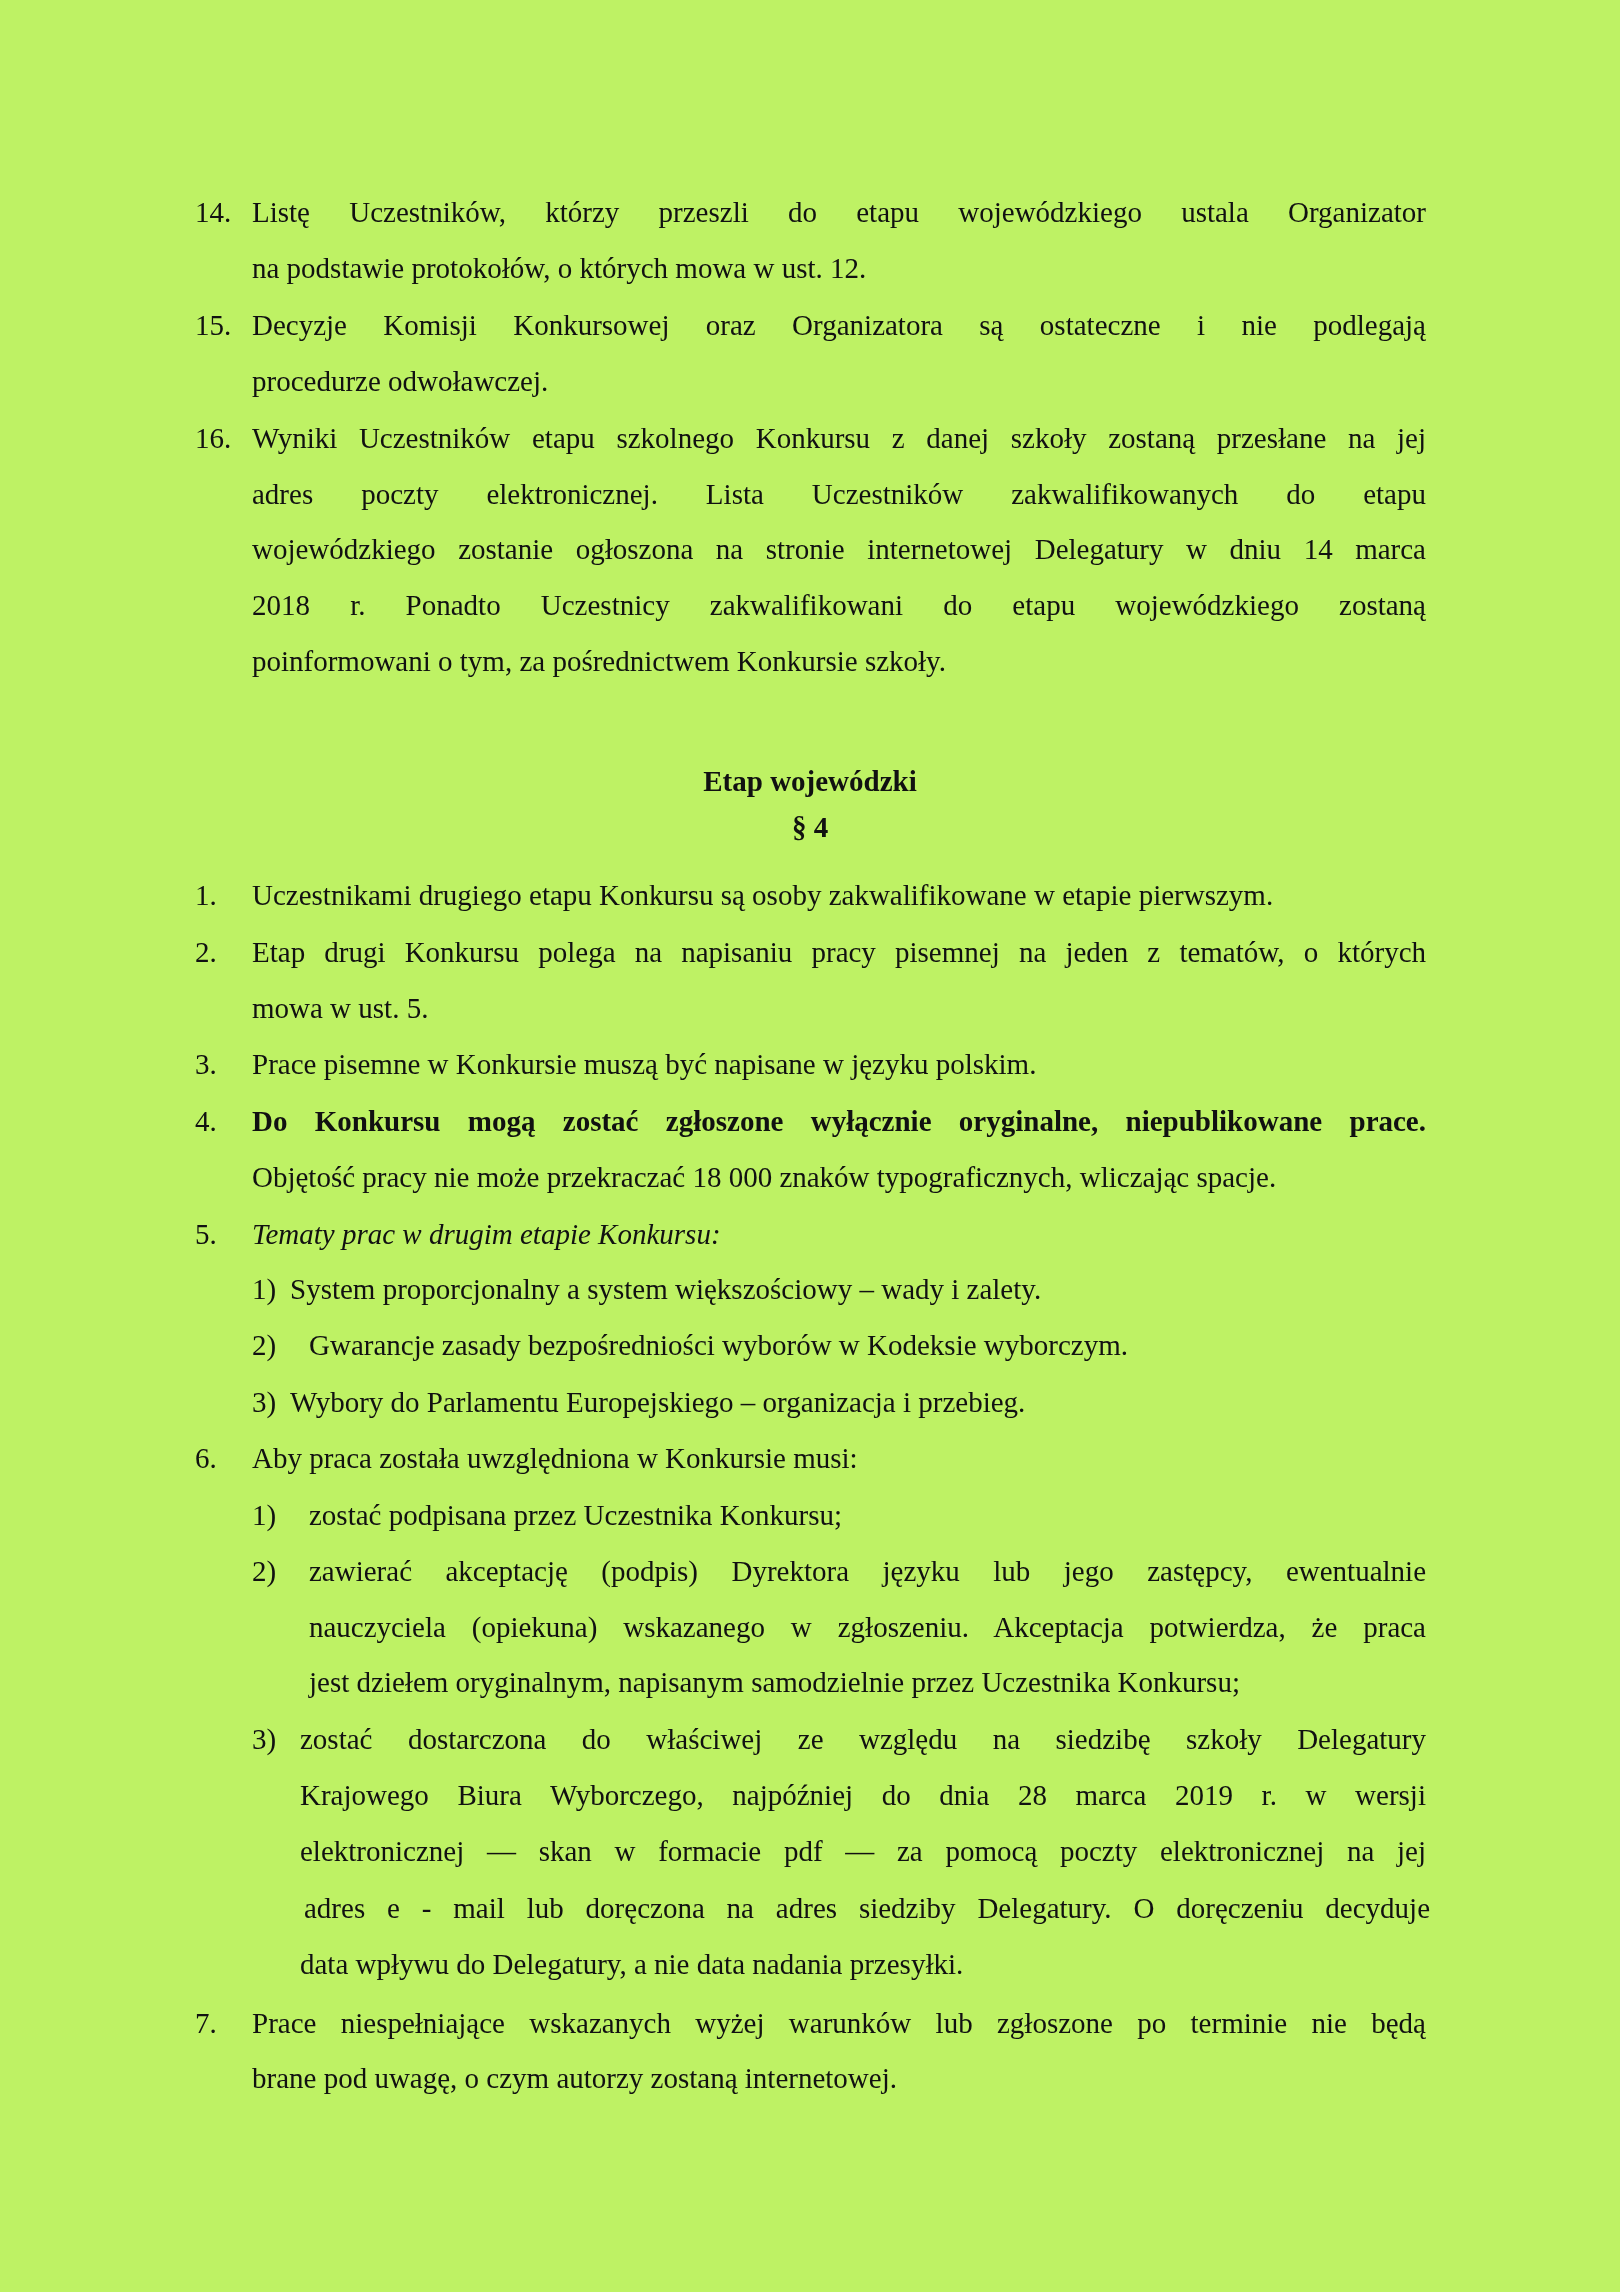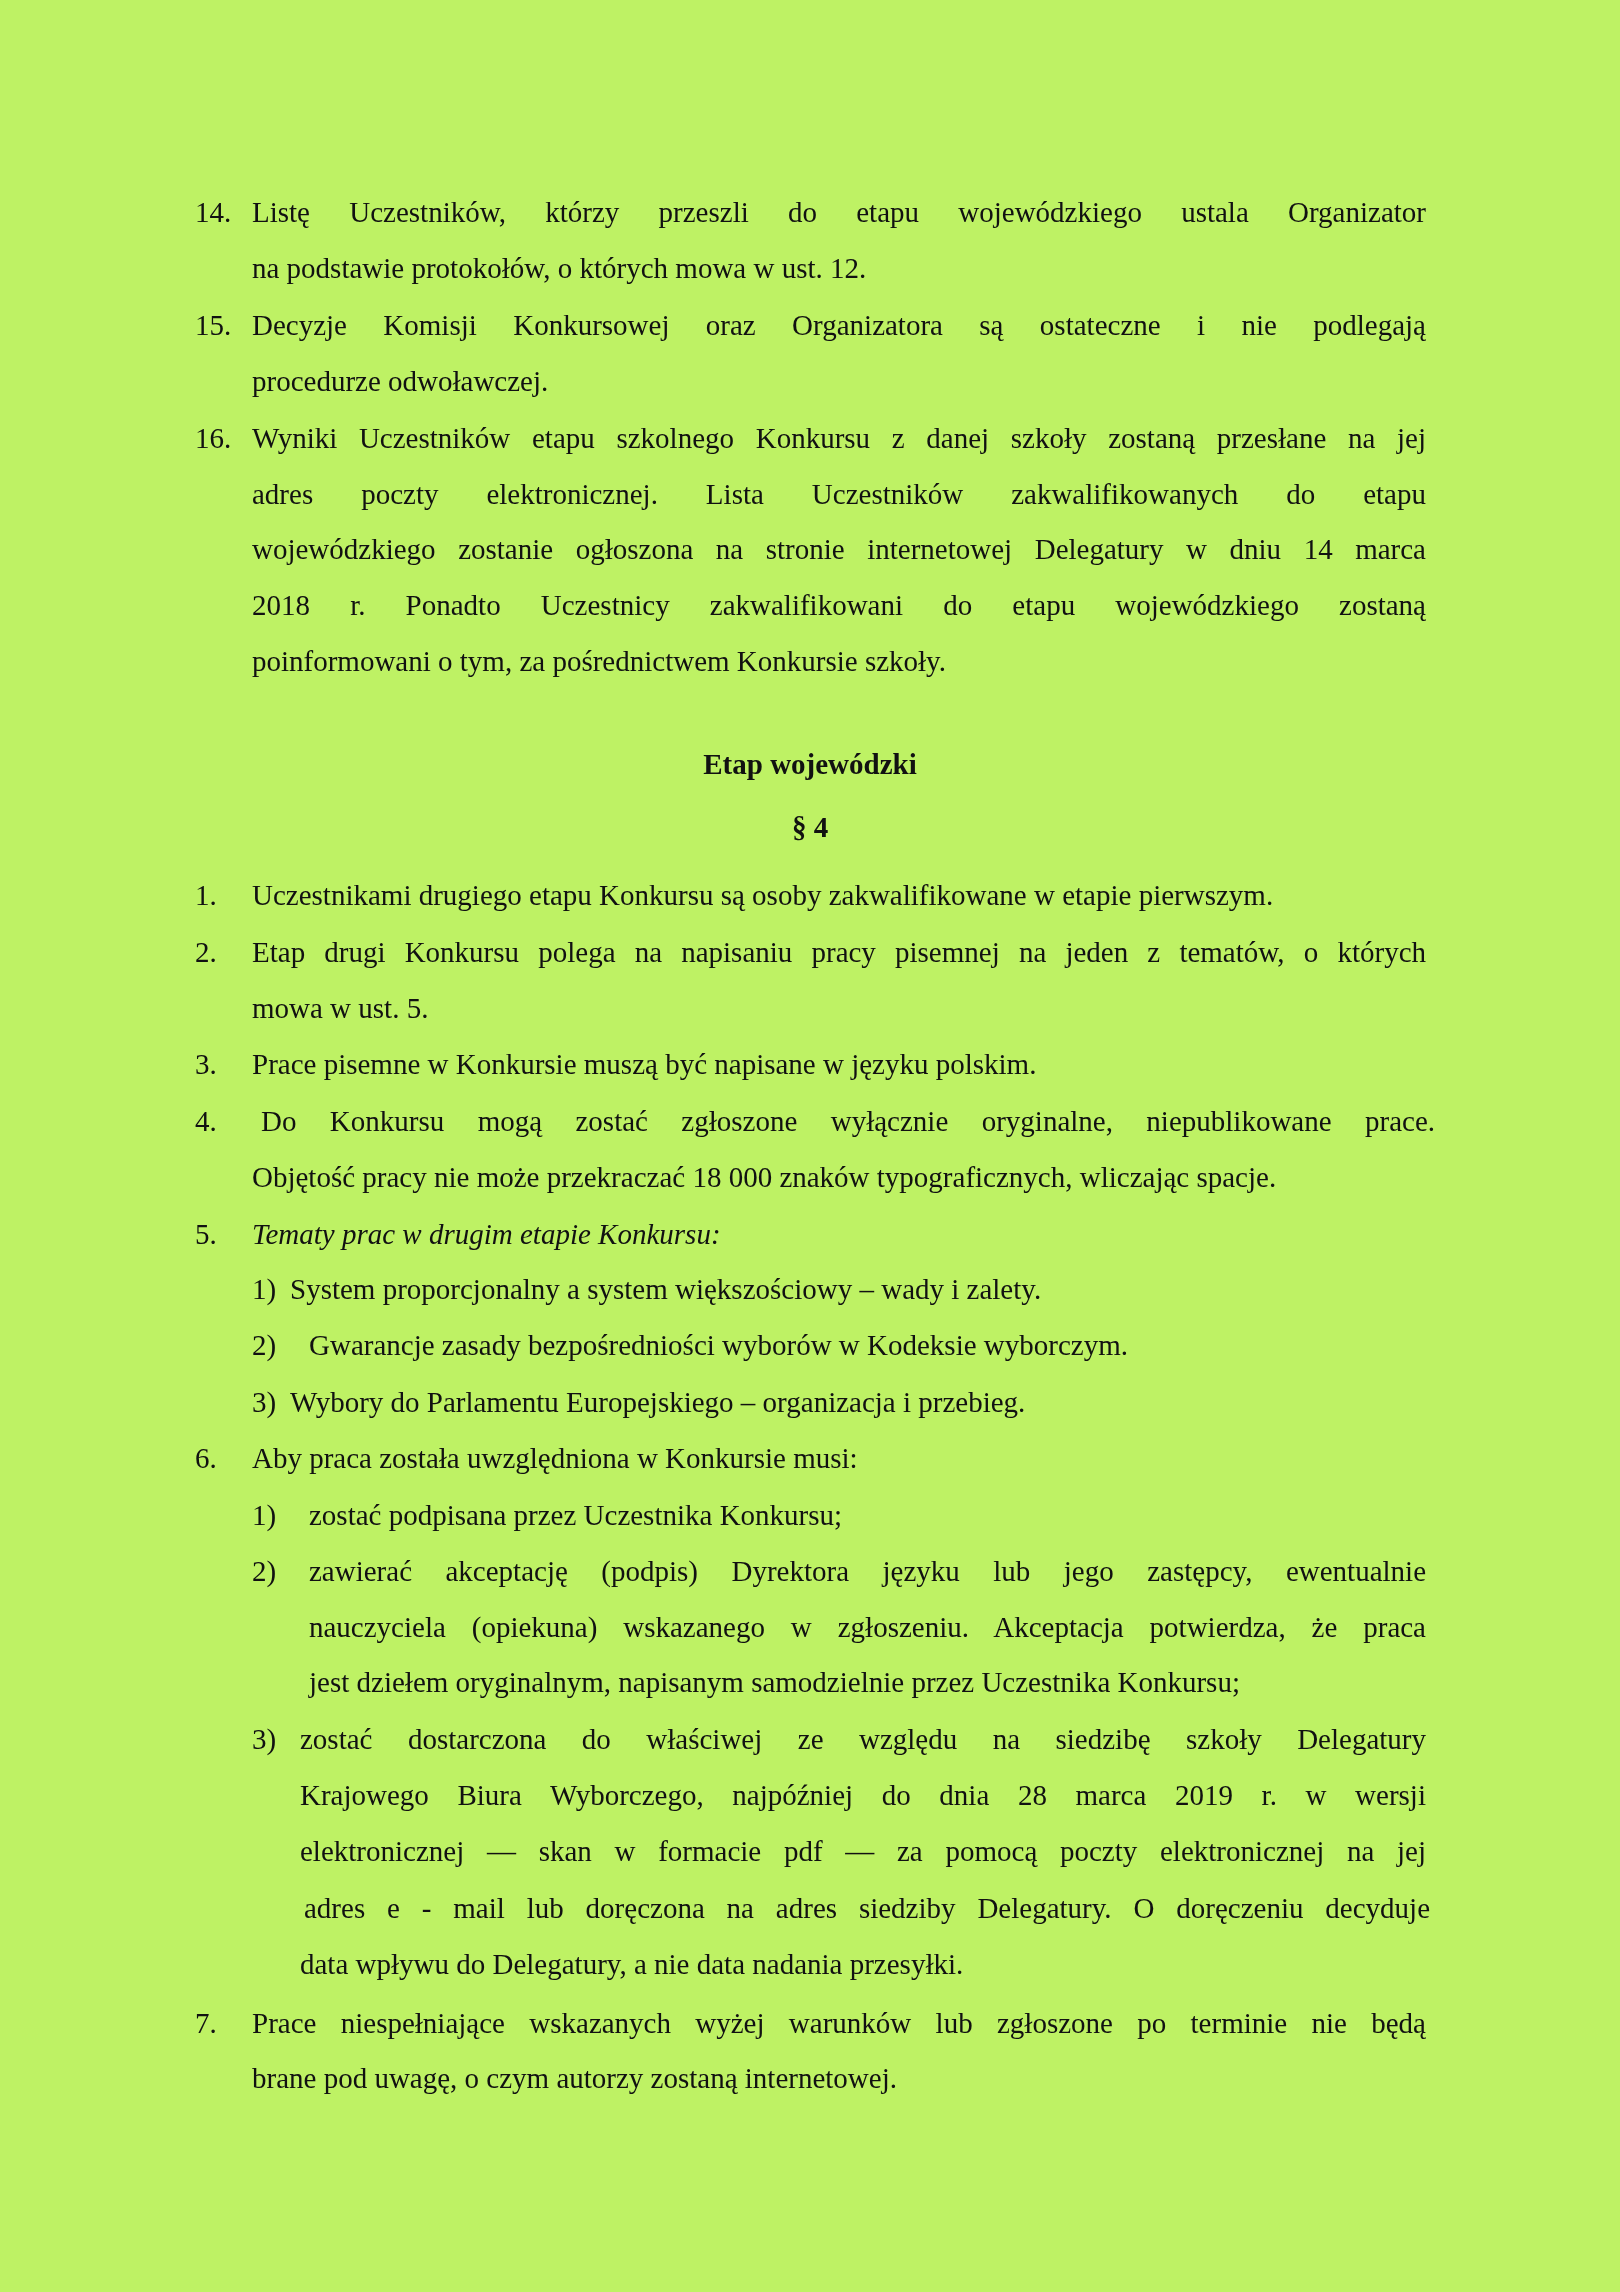--- a/index.html
+++ b/index.html
@@ -31,42 +31,42 @@
 
   <div>
     <span class="num" style="left:195px; top:410px;">16.</span>
     <span class="line just" style="left:252px; top:410px; width:1174px;">Wyniki Uczestników etapu szkolnego Konkursu z danej szkoły zostaną przesłane na jej</span>
     <span class="line just" style="left:252px; top:466px; width:1174px;">adres poczty elektronicznej. Lista Uczestników zakwalifikowanych do etapu</span>
     <span class="line just" style="left:252px; top:521px; width:1174px;">wojewódzkiego zostanie ogłoszona na stronie internetowej Delegatury w dniu 14 marca</span>
     <span class="line just" style="left:252px; top:577px; width:1174px;">2018 r. Ponadto Uczestnicy zakwalifikowani do etapu wojewódzkiego zostaną</span>
     <span class="line" style="left:252px; top:633px;">poinformowani o tym, za pośrednictwem Konkursie szkoły.</span>
   </div>
 
-  <div class="heading" style="top:736px;">Etap wojewódzki</div>
+  <div class="heading" style="top:753px;">Etap wojewódzki</div>
   <div class="heading" style="top:799px;">§ 4</div>
 
   <div>
     <span class="num" style="left:195px; top:867px;">1.</span>
     <span class="line" style="left:252px; top:867px;">Uczestnikami drugiego etapu Konkursu są osoby zakwalifikowane w etapie pierwszym.</span>
   </div>
 
   <div>
     <span class="num" style="left:195px; top:924px;">2.</span>
     <span class="line just" style="left:252px; top:924px; width:1174px;">Etap drugi Konkursu polega na napisaniu pracy pisemnej na jeden z tematów, o których</span>
     <span class="line" style="left:252px; top:980px;">mowa w ust. 5.</span>
   </div>
 
   <div>
     <span class="num" style="left:195px; top:1036px;">3.</span>
     <span class="line" style="left:252px; top:1036px;">Prace pisemne w Konkursie muszą być napisane w języku polskim.</span>
   </div>
 
   <div>
     <span class="num" style="left:195px; top:1093px;">4.</span>
-    <span class="line just" style="left:261px; top:1093px; width:1174px;">Do Konkursu mogą zostać zgłoszone wyłącznie oryginalne, niepublikowane prace.</span>
+    <span class="line just" style="left:252px; top:1093px; width:1174px;font-weight:bold;">Do Konkursu mogą zostać zgłoszone wyłącznie oryginalne, niepublikowane prace.</span>
     <span class="line" style="left:252px; top:1149px;">Objętość pracy nie może przekraczać 18 000 znaków typograficznych, wliczając spacje.</span>
   </div>
 
   <div>
     <span class="num" style="left:195px; top:1206px;">5.</span>
     <span class="line" style="left:252px; top:1206px;font-style:italic;">Tematy prac w drugim etapie Konkursu:</span>
 
     <div>
       <span class="num" style="left:252px; top:1261px;">1)</span>
       <span class="line" style="left:290px; top:1261px;">System proporcjonalny a system większościowy – wady i zalety.</span>

